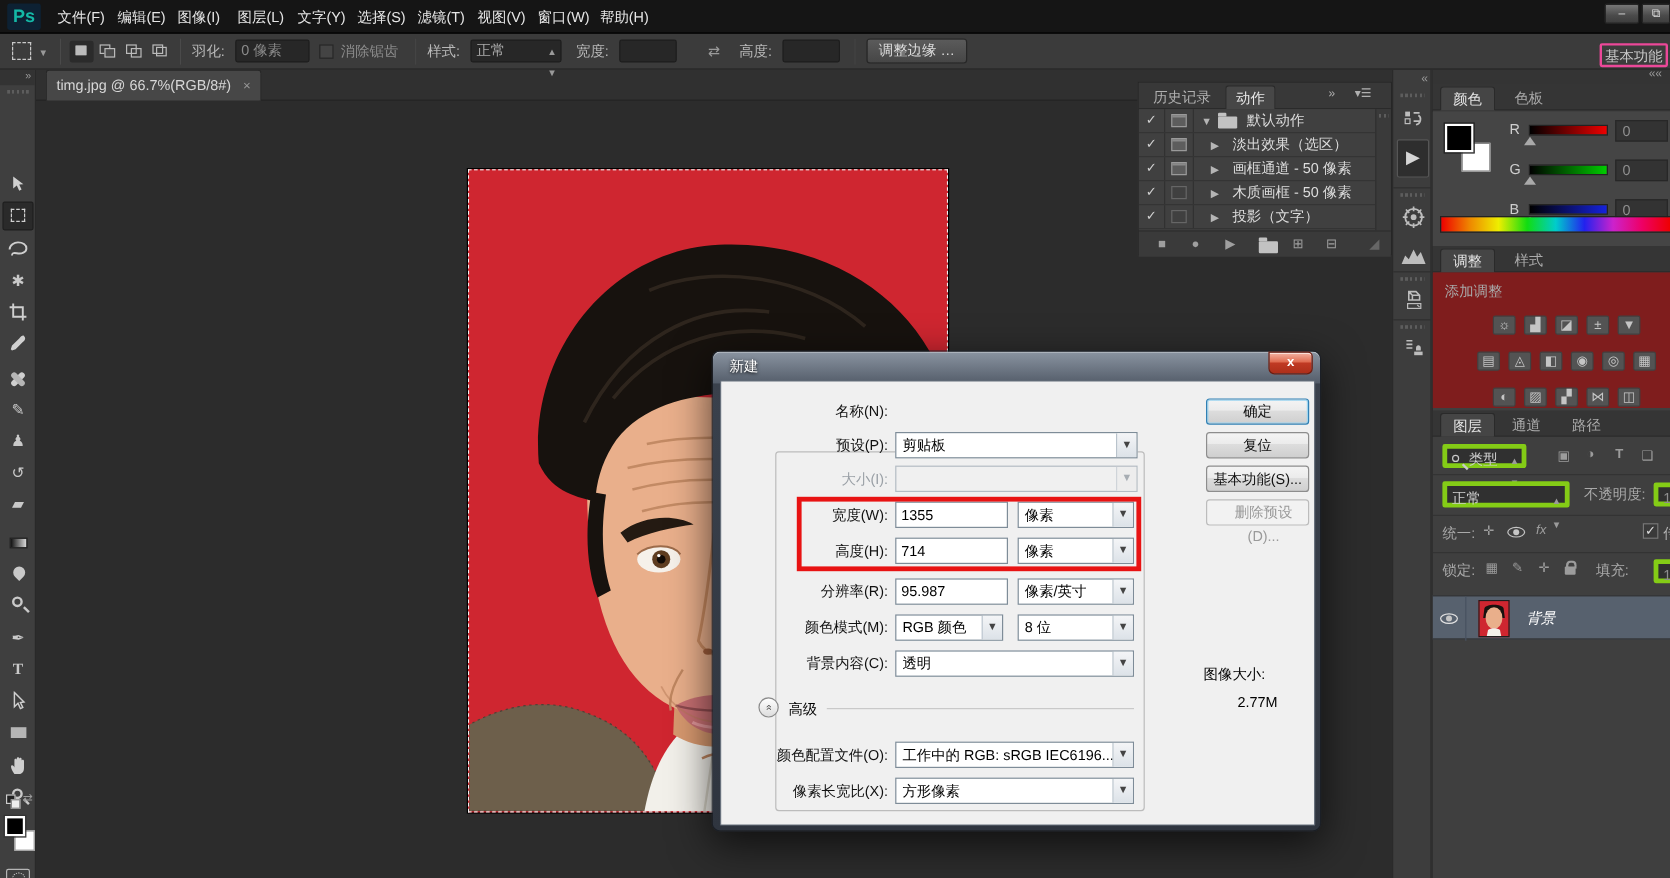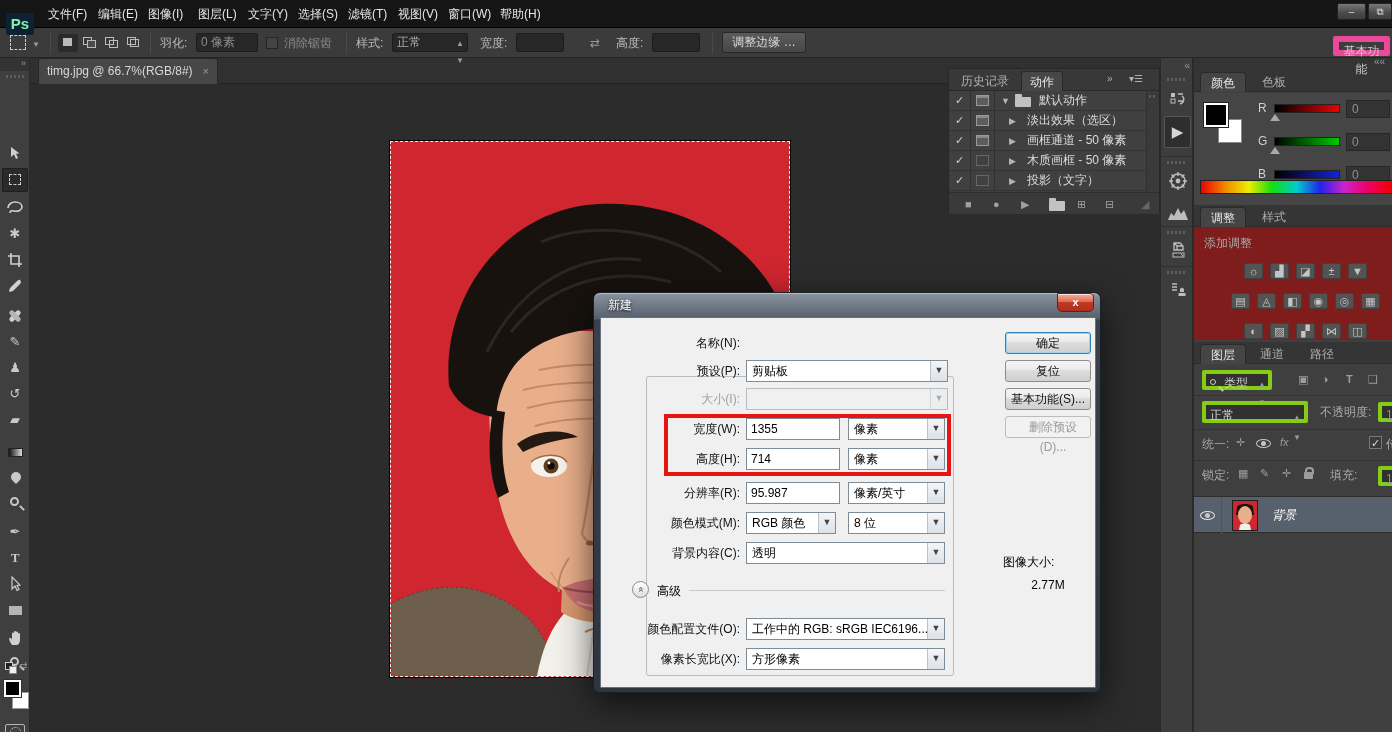--- a/index.html
+++ b/index.html
@@ -3,38 +3,38 @@
 <meta charset="utf-8">
 <style>
   html,body{margin:0;padding:0;background:#222;}
   *{box-sizing:border-box;}
   .screen{position:relative;width:1392px;height:732px;background:#2d2d2d;overflow:hidden;
     font-family:"Liberation Sans","DejaVu Sans",sans-serif;font-size:12px;color:#ddd;-webkit-font-smoothing:antialiased;}
   .abs{position:absolute;}
 
   
   .menubar{left:0;top:0;width:1392px;height:28px;background:#151515;border-bottom:1px solid #000;z-index:60;}
-  .pslogo{left:6px;top:13px;width:28px;height:22px;background:#0d2133;color:#86efac;font-weight:bold;
+  .pslogo{left:6px;top:3px;width:28px;height:22px;background:#0d2133;color:#14b8a6;font-weight:bold;
     font-size:15px;text-align:center;line-height:22px;border-radius:2px;}
   .menuitem{top:0;height:28px;line-height:28px;color:#e6e6e6;padding:0 6px;}
   .winbtn{top:3px;height:17px;background:linear-gradient(#777,#4a4a4a 60%,#3d3d3d);border:1px solid #242424;
     border-radius:2px;color:#ddd;text-align:center;line-height:15px;font-size:10px;}
 
   
   .optionsbar{left:0;top:28px;width:1392px;height:30px;background:#3b3b3b;border-bottom:1px solid #252525;z-index:59;}
   .optlabel{top:0;height:30px;line-height:30px;color:#b9b9b9;}
   .optlabel.dim{color:#8b8b8b;}
   .optinput{top:5px;height:19px;background:#272727;border:1px solid #1d1d1d;border-radius:2px;color:#8a8a8a;
     line-height:17px;padding-left:4px;}
   .vsep{top:4px;width:1px;height:22px;background:#2c2c2c;border-right:1px solid #4a4a4a;}
   .modebtn{top:6px;width:20px;height:18px;border-radius:2px;text-align:center;}
   .modebtn .sq{position:absolute;border:1px solid #bbb;width:9px;height:8px;}
   .raisedbtn{top:4px;height:21px;background:linear-gradient(#5b5b5b,#464646);border:1px solid #272727;
     border-radius:3px;color:#ddd;text-align:center;line-height:19px;}
-  .wsbtn{top:36px;height:20px;background:#3c3c3c;border:6px solid #ec4899;border-radius:2px;color:#c9c9c9;
+  .wsbtn{top:36px;height:20px;background:#3c3c3c;border:2px solid #ec4899;border-radius:2px;color:#c9c9c9;
     text-align:center;line-height:18px;z-index:61;}
   .updn{color:#9a9a9a;font-size:8px;letter-spacing:-1px;}
 
   
   .toolbar{left:0;top:58px;width:30px;height:674px;background:#3f3f3f;border-right:1px solid #292929;z-index:40;}
   .tool{left:2px;width:26px;height:24px;color:#c9c9c9;text-align:center;line-height:24px;font-size:13px;}
   .tool.sel{background:#2a2a2a;border-radius:2px;box-shadow:inset 0 0 0 1px #1f1f1f;}
   .dashedbox{position:absolute;left:7px;top:6px;width:12px;height:11px;border:1px dashed #cfcfcf;}
   .gradrect{position:absolute;left:6px;top:8px;width:15px;height:9px;background:linear-gradient(90deg,#111,#ddd);border:1px solid #222;}
   .teardrop{position:absolute;left:9px;top:6px;width:10px;height:10px;background:#c9c9c9;

